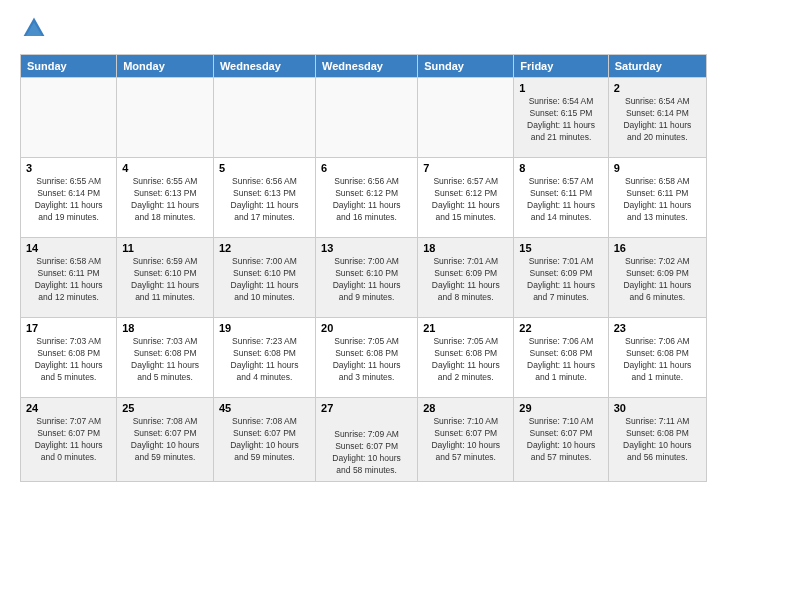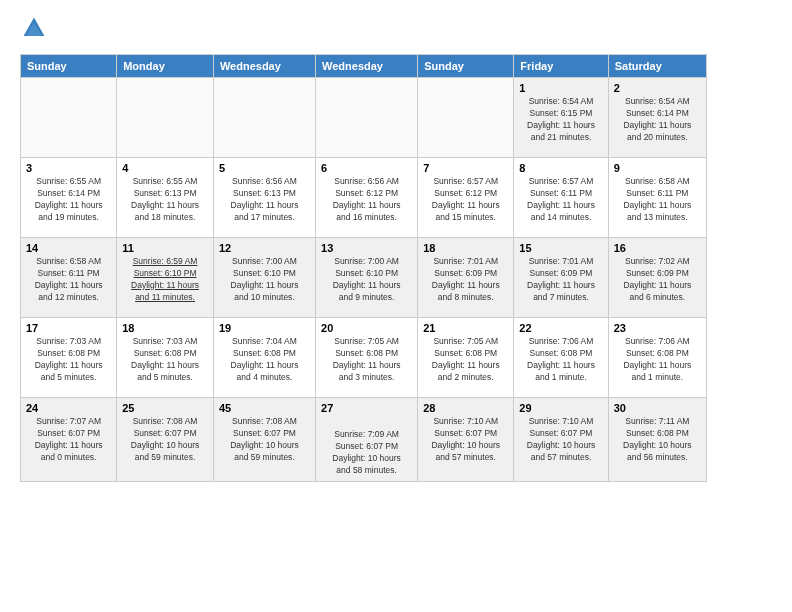--- a/index.html
+++ b/index.html
@@ -201,21 +201,21 @@
         <tr>
           <td class="shaded">
             <span class="day-number">14</span>
             <div class="day-info" style="white-space: pre-line;">Sunrise: 6:58 AM
 Sunset: 6:11 PM
 Daylight: 11 hours
 and 12 minutes.</div>
           </td>
           <td class="shaded">
             <span class="day-number">11</span>
-            <div class="day-info" style="white-space: pre-line; text-decoration: underline;">Sunrise: 6:59 AM
+            <div class="day-info" style="white-space: pre-line;">Sunrise: 6:59 AM
 Sunset: 6:10 PM
 Daylight: 11 hours
 and 11 minutes.</div>
           </td>
           <td class="shaded">
             <span class="day-number">12</span>
             <div class="day-info" style="white-space: pre-line;">Sunrise: 7:00 AM
 Sunset: 6:10 PM
 Daylight: 11 hours
 and 10 minutes.</div>
@@ -259,21 +259,21 @@
           </td>
           <td>
             <span class="day-number">18</span>
             <div class="day-info" style="white-space: pre-line;">Sunrise: 7:03 AM
 Sunset: 6:08 PM
 Daylight: 11 hours
 and 5 minutes.</div>
           </td>
           <td>
             <span class="day-number">19</span>
-            <div class="day-info" style="white-space: pre-line;">Sunrise: 7:04 AM
+            <div class="day-info" style="white-space: pre-line;">Sunrise: 7:23 AM
 Sunset: 6:08 PM
 Daylight: 11 hours
 and 4 minutes.</div>
           </td>
           <td>
             <span class="day-number">20</span>
             <div class="day-info" style="white-space: pre-line;">Sunrise: 7:05 AM
 Sunset: 6:08 PM
 Daylight: 11 hours
 and 3 minutes.</div>

